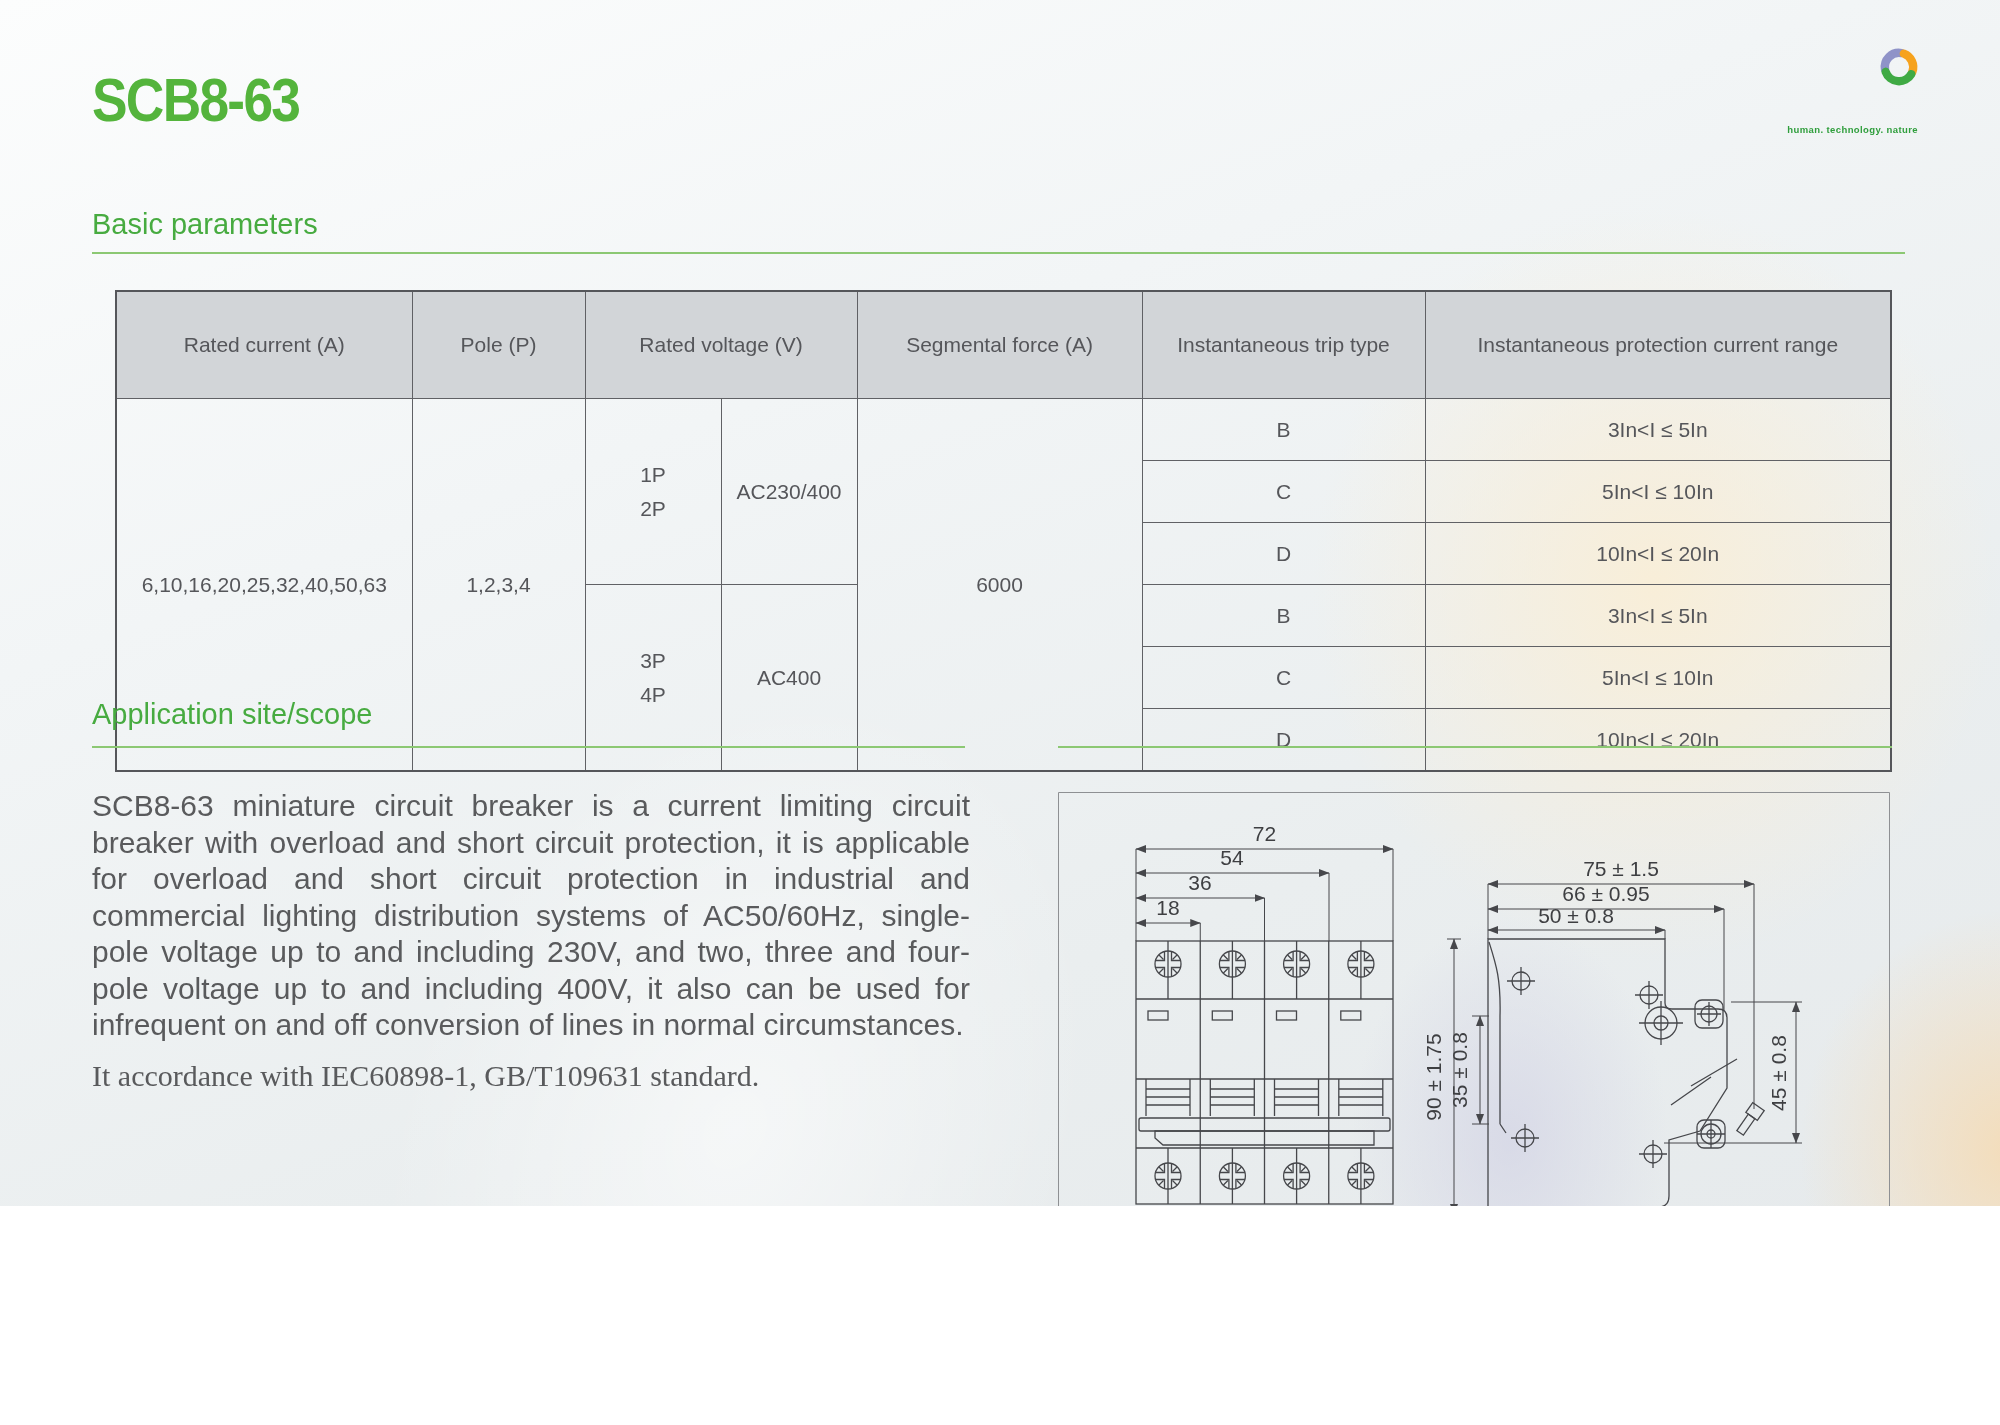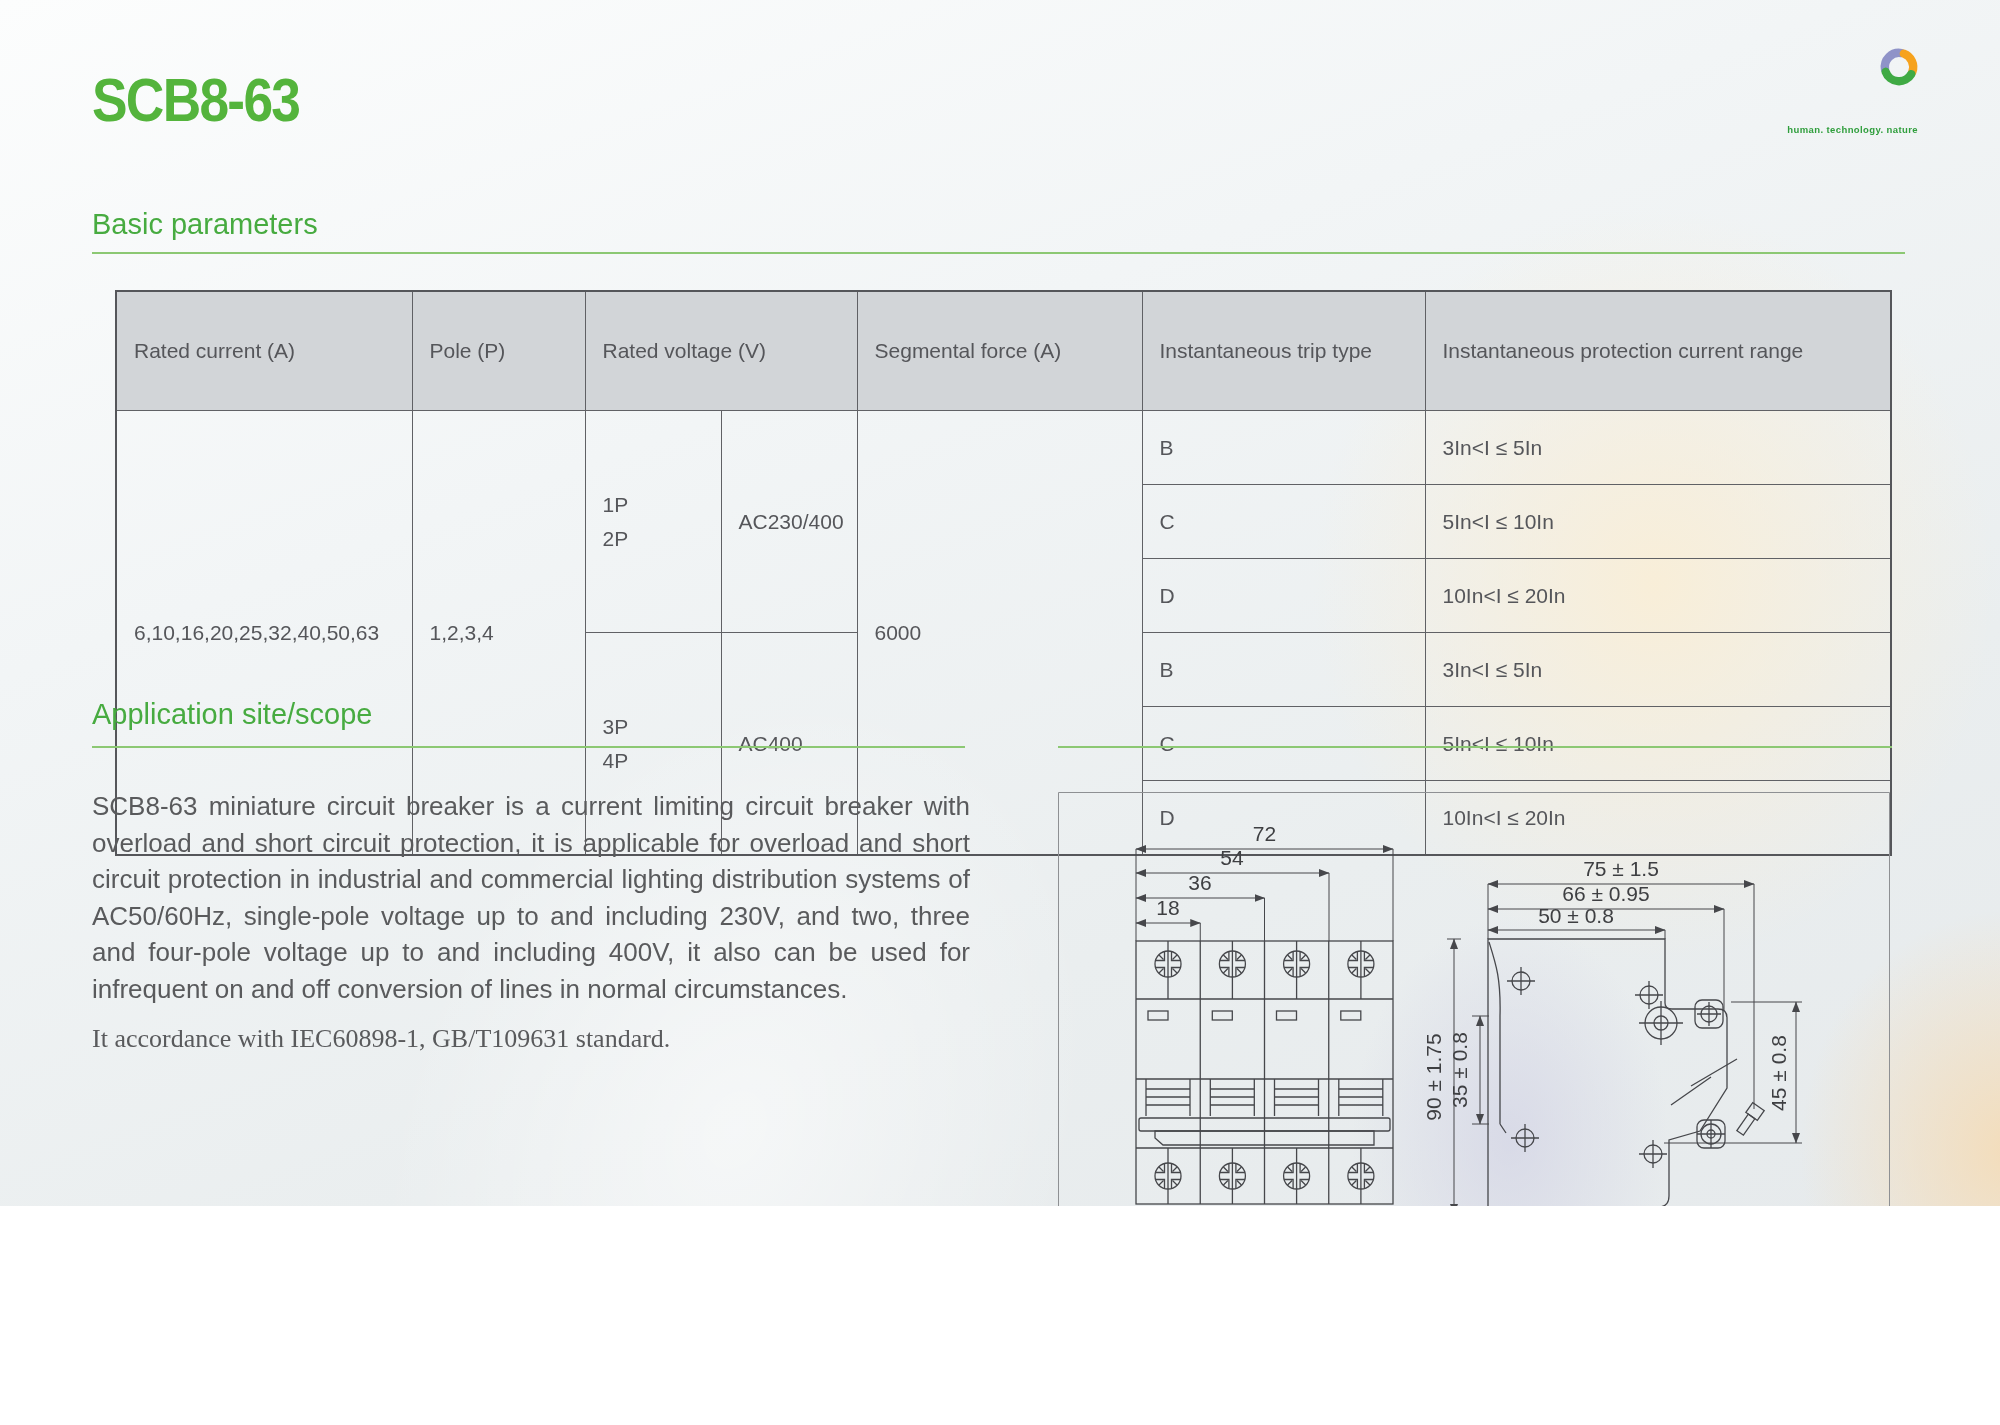--- a/index.html
+++ b/index.html
@@ -39,27 +39,27 @@
   #dims-title  { left:1058px; top:698px; }
   .rule { position:absolute; height:2px; background:#8cc873; }
   #basic-rule { left:92px;  top:252px; width:1813px; }
   #app-rule   { left:92px;  top:746px; width:873px; }
   #dims-rule  { left:1058px; top:746px; width:834px; }
 
   
   .param-table { position:absolute; left:115px; top:290px; width:1775px;
     border-collapse:collapse; table-layout:fixed; font-size:21px; color:#55565a;
     border:2px solid #55565a; }
-  .param-table th, .param-table td { border:1px solid #606165; text-align:left; vertical-align:middle; padding:17px; }
+  .param-table th, .param-table td { border:1px solid #606165; text-align:center; vertical-align:middle; padding:11px; }
   .param-table th { background:#d2d5d8; height:84px; font-weight:400; }
   .param-table td { height:39px; }
   .pole-group div { line-height:34px; }
 
   
-  .app-text { position:absolute; left:92px; top:788px; width:878px; font-size:26px;
+  .app-text { position:absolute; left:92px; top:788px; width:878px; font-size:30px;
     line-height:36.5px; color:#595a5c; }
   .app-text p { margin:0; text-align:justify; }
   .app-text .note { margin-top:14px; text-align:left;font-family:Liberation Serif, serif; }
 
   
   .dims-box { position:absolute; left:1058px; top:792px; width:830px; height:485px;
     border:1px solid #8e9093; border-radius:0 0 48px 0; }
   .tech { stroke:#46474b; fill:none; stroke-width:1.3; }
   .thin { stroke-width:1; }
   text.dim { fill:#3e3f42; stroke:none; font-size:21px; text-anchor:middle;

